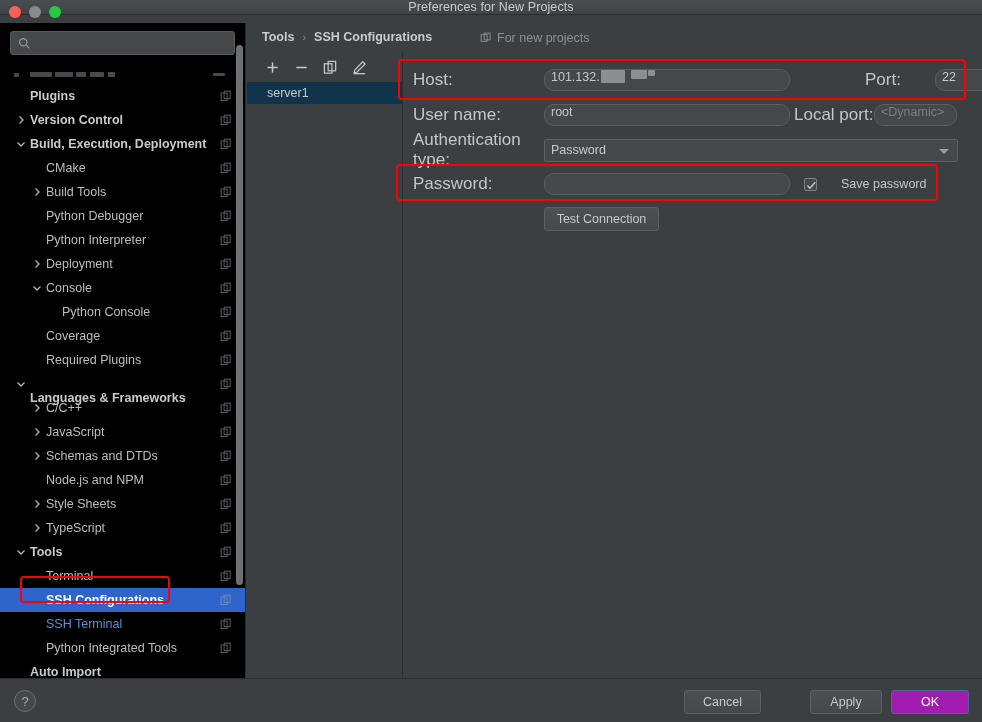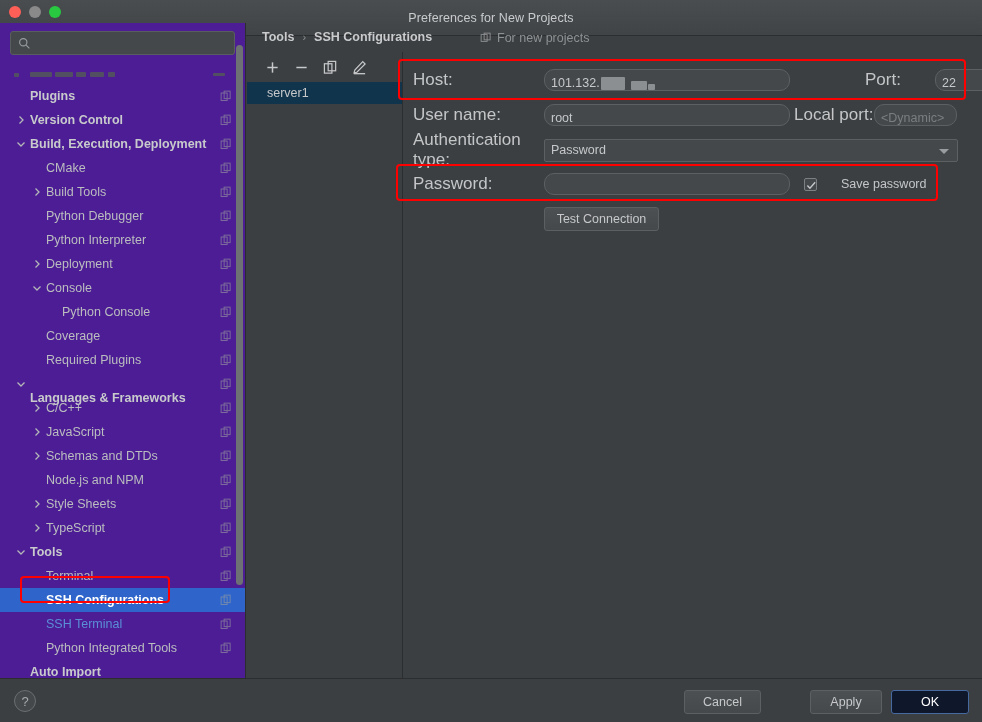--- a/index.html
+++ b/index.html
@@ -13,40 +13,40 @@
   }
   #app {
     position: relative;
     width: 982px; height: 722px;
     background: #3c3f41;
   }
 
   
   .titlebar {
     position: absolute; left: 0; top: 0;
-    width: 982px; height: 36px;
+    width: 982px; height: 15px;
     background: linear-gradient(#4a4d4f, #414446);
     border-bottom: 1px solid #2b2d2e;
     display: flex; align-items: center;
   }
   .traffic { position: absolute; left: 9px; top: 6px; display: flex; gap: 8px; }
   .dot { width: 12px; height: 12px; border-radius: 50%; }
   .dot.red { background: #ff5f57; }
   .dot.yellow { background: #8a8a8a; }
   .dot.green { background: #28c940; }
   .title-text {
     width: 100%; text-align: center;
     font-size: 12.5px; color: #c9cbcd; letter-spacing: .1px;
   }
 
   
   .sidebar {
     position: absolute; left: 0; top: 23px;
     width: 246px; height: 655px;
-    background: #4c1d95;
+    background: #000000;
     border-right: 1px solid #2b2d2e;
     overflow: hidden;
   }
   .search-wrap { padding: 8px 10px 4px 10px; }
   .search-box {
     position: relative;
     height: 24px;
     background: #45484a;
     border: 1px solid #5a5d5f;
     border-radius: 3px;
@@ -164,21 +164,21 @@
   .tfield {
     background: #45484a;
     border: 1px solid #5d6062;
     border-radius: 10px;
     height: 22px;
     color: #c6c8ca;
     font-size: 12.5px;
     font-family: "Liberation Sans", sans-serif;
     padding: 0 6px;
     outline: none;
-    display: flex; align-items: flex-end;
+    display: flex; align-items: flex-start;
   }
   .tfield.ph { color: #7b7e80; }
   .redact { display: inline-block; background: #8c8f91; border-radius: 1px; margin-left: 1px; }
 
   .combo {
     position: relative;
     background: #45484a;
     border: 1px solid #5d6062;
     border-radius: 2px;
     height: 23px;
@@ -209,21 +209,21 @@
     background: linear-gradient(#4d5052, #46494b);
     border: 1px solid #5d6062;
     border-radius: 3px;
     color: #c6c8ca;
     font-size: 12.5px;
     font-family: "Liberation Sans", sans-serif;
     display: flex; align-items: center; justify-content: center;
     cursor: default;
   }
   .btn.primary {
-    background: #0f172a;
+    background: #a21caf;
     border: 1px solid #46699f;
     color: #ffffff;
   }
 
   
   .bottombar {
     position: absolute; left: 0; bottom: 0;
     width: 982px; height: 44px;
     background: #3c3f41;
     border-top: 1px solid #2b2d2e;

